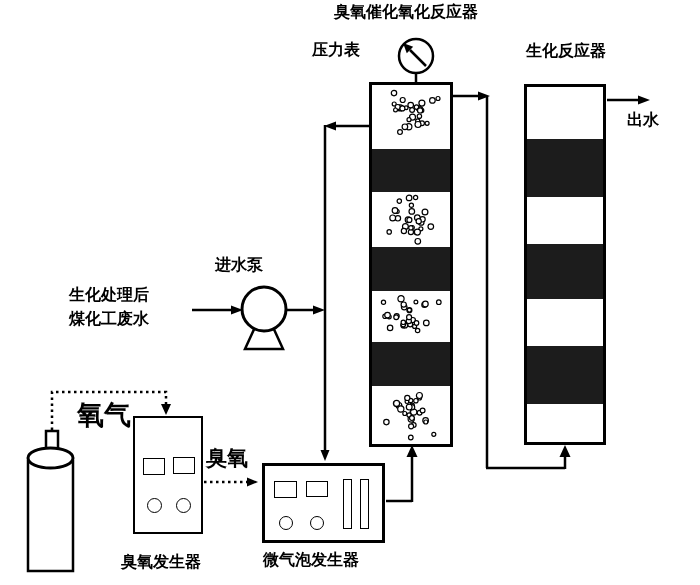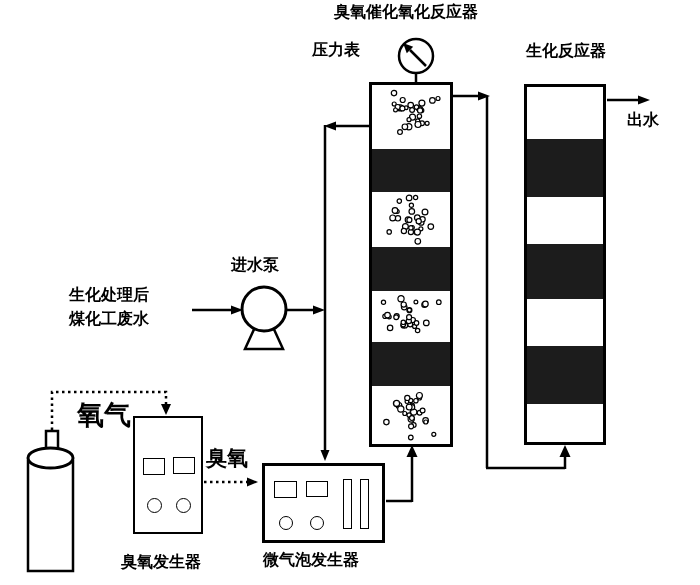--- a/index.html
+++ b/index.html
@@ -28,21 +28,21 @@
 </style>
 </head>
 <body>
 
 <div id="canvas">
 
   <div class="label center" style="left:276px;top:3px;width:260px;">臭氧催化氧化反应器</div>
   <div class="label" style="left:312px;top:41px;text-align:center;">压力表</div>
   <div class="label center" style="left:510px;top:42px;width:112px;">生化反应器</div>
   <div class="label" style="left:627px;top:111px;">出水</div>
-  <div class="label" style="left:231px;top:256px;">进水泵</div>
+  <div class="label" style="left:215px;top:256px;">进水泵</div>
   <div class="label" style="left:69px;top:286px;">生化处理后</div>
   <div class="label" style="left:69px;top:310px;">煤化工废水</div>
   <div class="label" style="left:77px;top:401px;font-size:27px;">氧气</div>
   <div class="label" style="left:206px;top:447px;font-size:21px;">臭氧</div>
   <div class="label center" style="left:103px;top:553px;width:116px;">臭氧发生器</div>
   <div class="label center" style="left:242px;top:551px;width:138px;">微气泡发生器</div>
 
   <div class="column" style="left:369px;top:82px;width:84px;height:365px;">
     <div style="display: flex; flex-direction: column; height: 100%;">
         <div class="zone bubble" style="height: 64px;">

